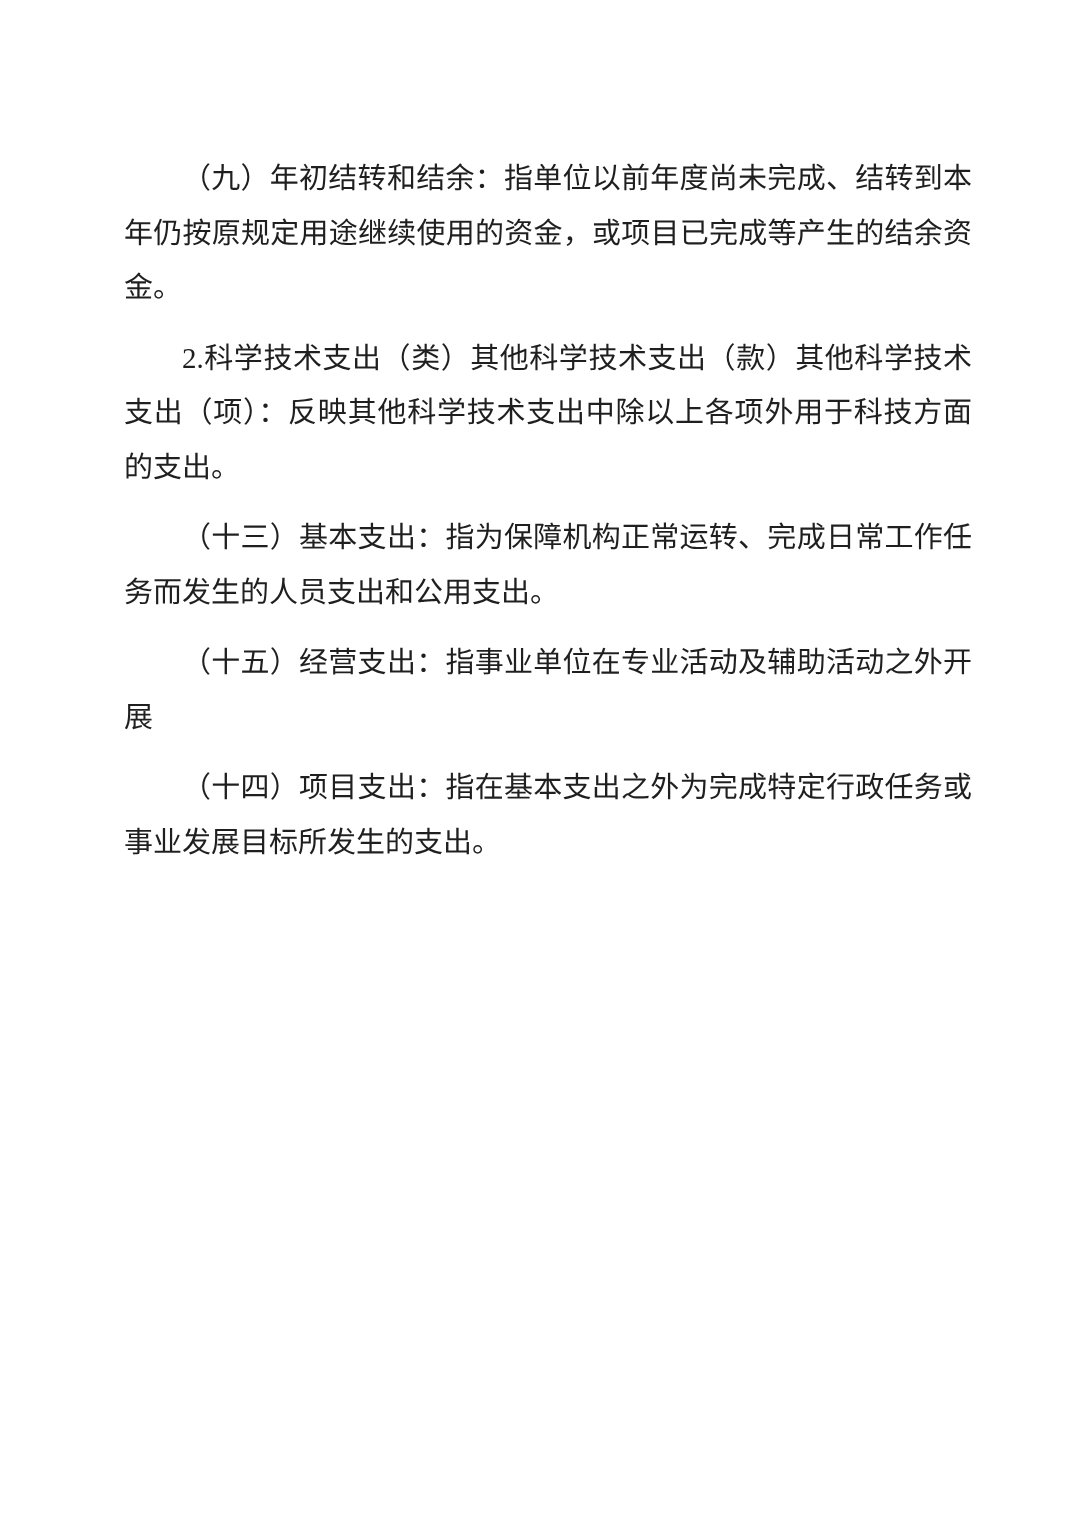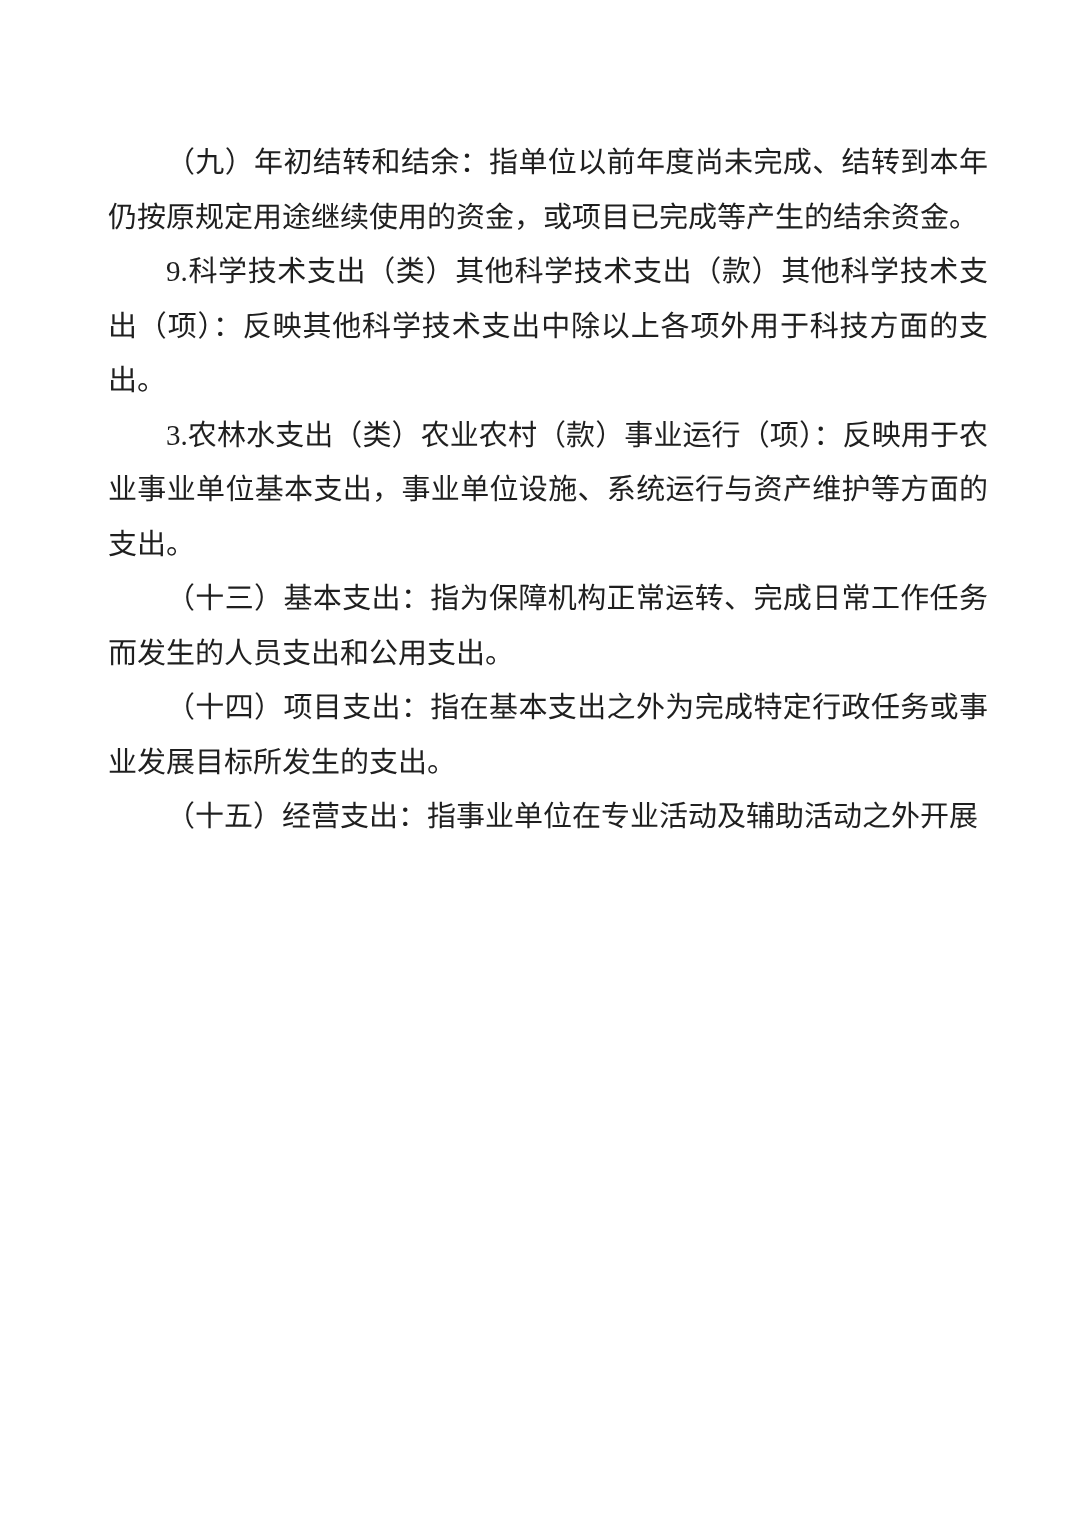--- a/index.html
+++ b/index.html
@@ -11,34 +11,33 @@
     overflow: hidden;
   }
   .page {
     box-sizing: border-box;
     width: 1074px;
     height: 1520px;
     background: #ffffff;
     padding: 135px 86px 0 108px;
   }
   .page p {
-    margin: 0;
+    margin: 16px;
     padding: 0;
     font-family: "Liberation Serif", "DejaVu Serif", serif;
     font-size: 29px;
     line-height: 54.5px;
     color: #1f1f1f;
     text-align: justify;
     text-indent: 2em;
     letter-spacing: 0;
   }
 </style>
 </head>
 <body>
 
 <div class="page">
   <p>（九）年初结转和结余：指单位以前年度尚未完成、结转到本年仍按原规定用途继续使用的资金，或项目已完成等产生的结余资金。</p>
-  <p>9.科学技术支出（类）其他科学技术支出（款）其他科学技术支出（项）：反映其他科学技术支出中除以上各项外用于科技方面的支出。</p>
-  <p>3.农林水支出（类）农业农村（款）事业运行（项）：反映用于农业事业单位基本支出，事业单位设施、系统运行与资产维护等方面的支出。</p>
+  <p>2.科学技术支出（类）其他科学技术支出（款）其他科学技术支出（项）：反映其他科学技术支出中除以上各项外用于科技方面的支出。</p>
   <p>（十三）基本支出：指为保障机构正常运转、完成日常工作任务而发生的人员支出和公用支出。</p>
+  <p>（十五）经营支出：指事业单位在专业活动及辅助活动之外开展</p>
   <p>（十四）项目支出：指在基本支出之外为完成特定行政任务或事业发展目标所发生的支出。</p>
-  <p>（十五）经营支出：指事业单位在专业活动及辅助活动之外开展</p>
 </div>
 
 </body></html>

